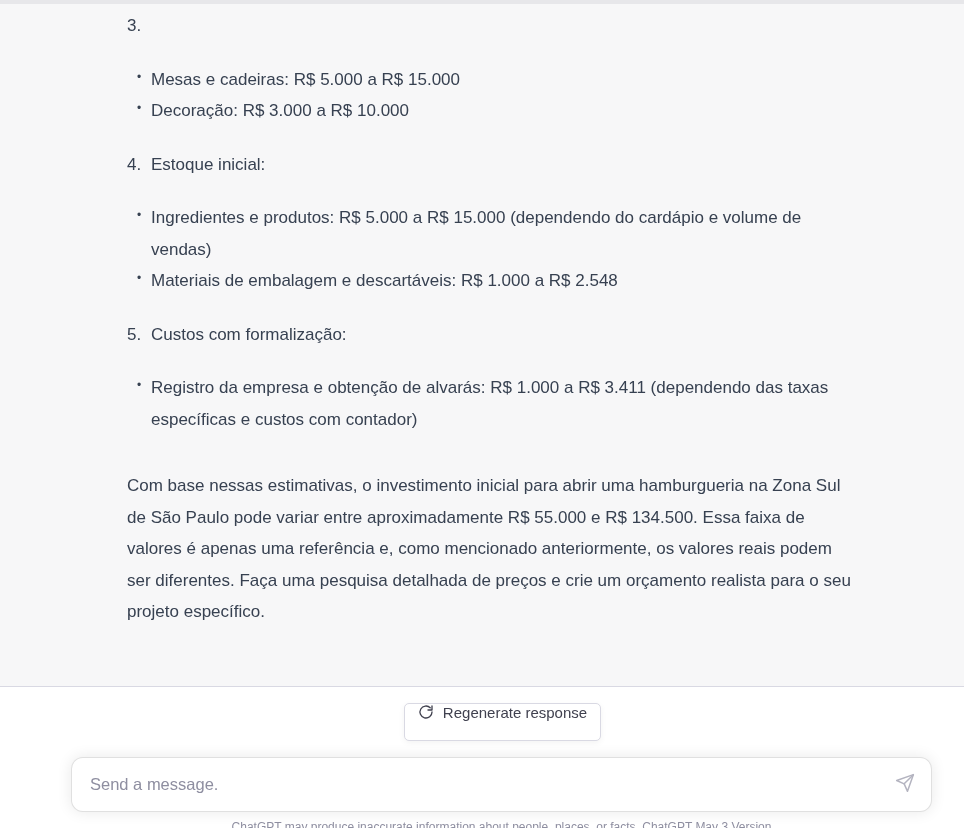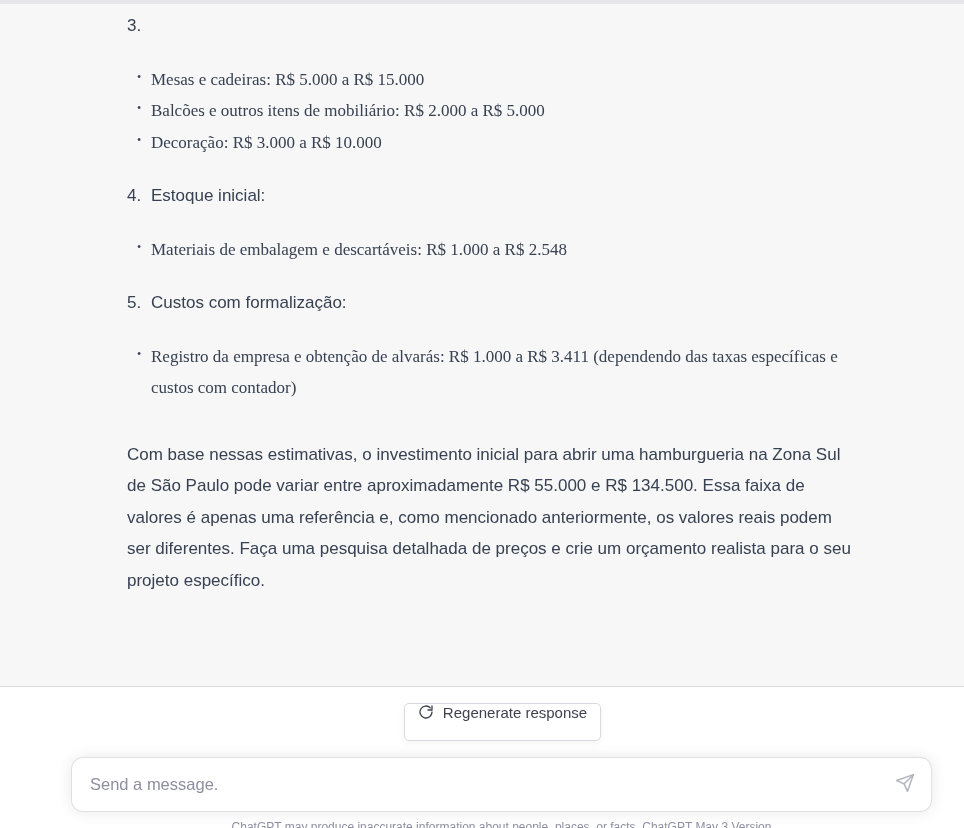--- a/index.html
+++ b/index.html
@@ -22,21 +22,21 @@
     position: absolute; top: 4px; left: 0; right: 0; height: 683px;
     background: #f7f7f8;
     border-bottom: 1px solid #d9d9e3;
   }
   .assistant-content {
     position: absolute; left: 127px; top: 6px; width: 732px;
     font-size: 17px; line-height: 31.5px; color: #374151;
   }
   .ol-row { display: flex; }
   .ol-num { width: 24px; flex: 0 0 24px; }
-  ul.bullet-list { list-style: none; margin: 22px 0; padding-left: 24px; font-family: Liberation Serif, serif; }
+  ul.bullet-list { list-style: none; margin: 22px 0; padding-left: 24px; }
   ul.bullet-list li { position: relative; }
   ul.bullet-list li::before {
     content: "•";
     position: absolute; left: -14px; top: 0;
     font-size: 12px; line-height: 26px; color: #374151;
   }
   .closing-paragraph { margin-top: 35px; }
 
   
   .user-section {
@@ -93,28 +93,28 @@
 <div class="top-strip"></div>
 
 <div class="assistant-section">
   <div class="assistant-content">
     <div>
         <div class="ol-row">
           <span class="ol-num">3.</span>
         </div>
         <ul class="bullet-list">
           <li>Mesas e cadeiras: R$ 5.000 a R$ 15.000</li>
-          <li>Balcões e outros itens de mobiliário: R$ 2.000 a R$ 5.000</li>
           <li>Decoração: R$ 3.000 a R$ 10.000</li>
         </ul>
         <div class="ol-row">
           <span class="ol-num">4.</span>
           <span>Estoque inicial:</span>
         </div>
         <ul class="bullet-list">
+          <li>Ingredientes e produtos: R$ 5.000 a R$ 15.000 (dependendo do cardápio e volume de vendas)</li>
           <li>Materiais de embalagem e descartáveis: R$ 1.000 a R$ 2.548</li>
         </ul>
         <div class="ol-row">
           <span class="ol-num">5.</span>
           <span>Custos com formalização:</span>
         </div>
         <ul class="bullet-list">
           <li>Registro da empresa e obtenção de alvarás: R$ 1.000 a R$ 3.411 (dependendo das taxas específicas e custos com contador)</li>
         </ul>
       </div>

